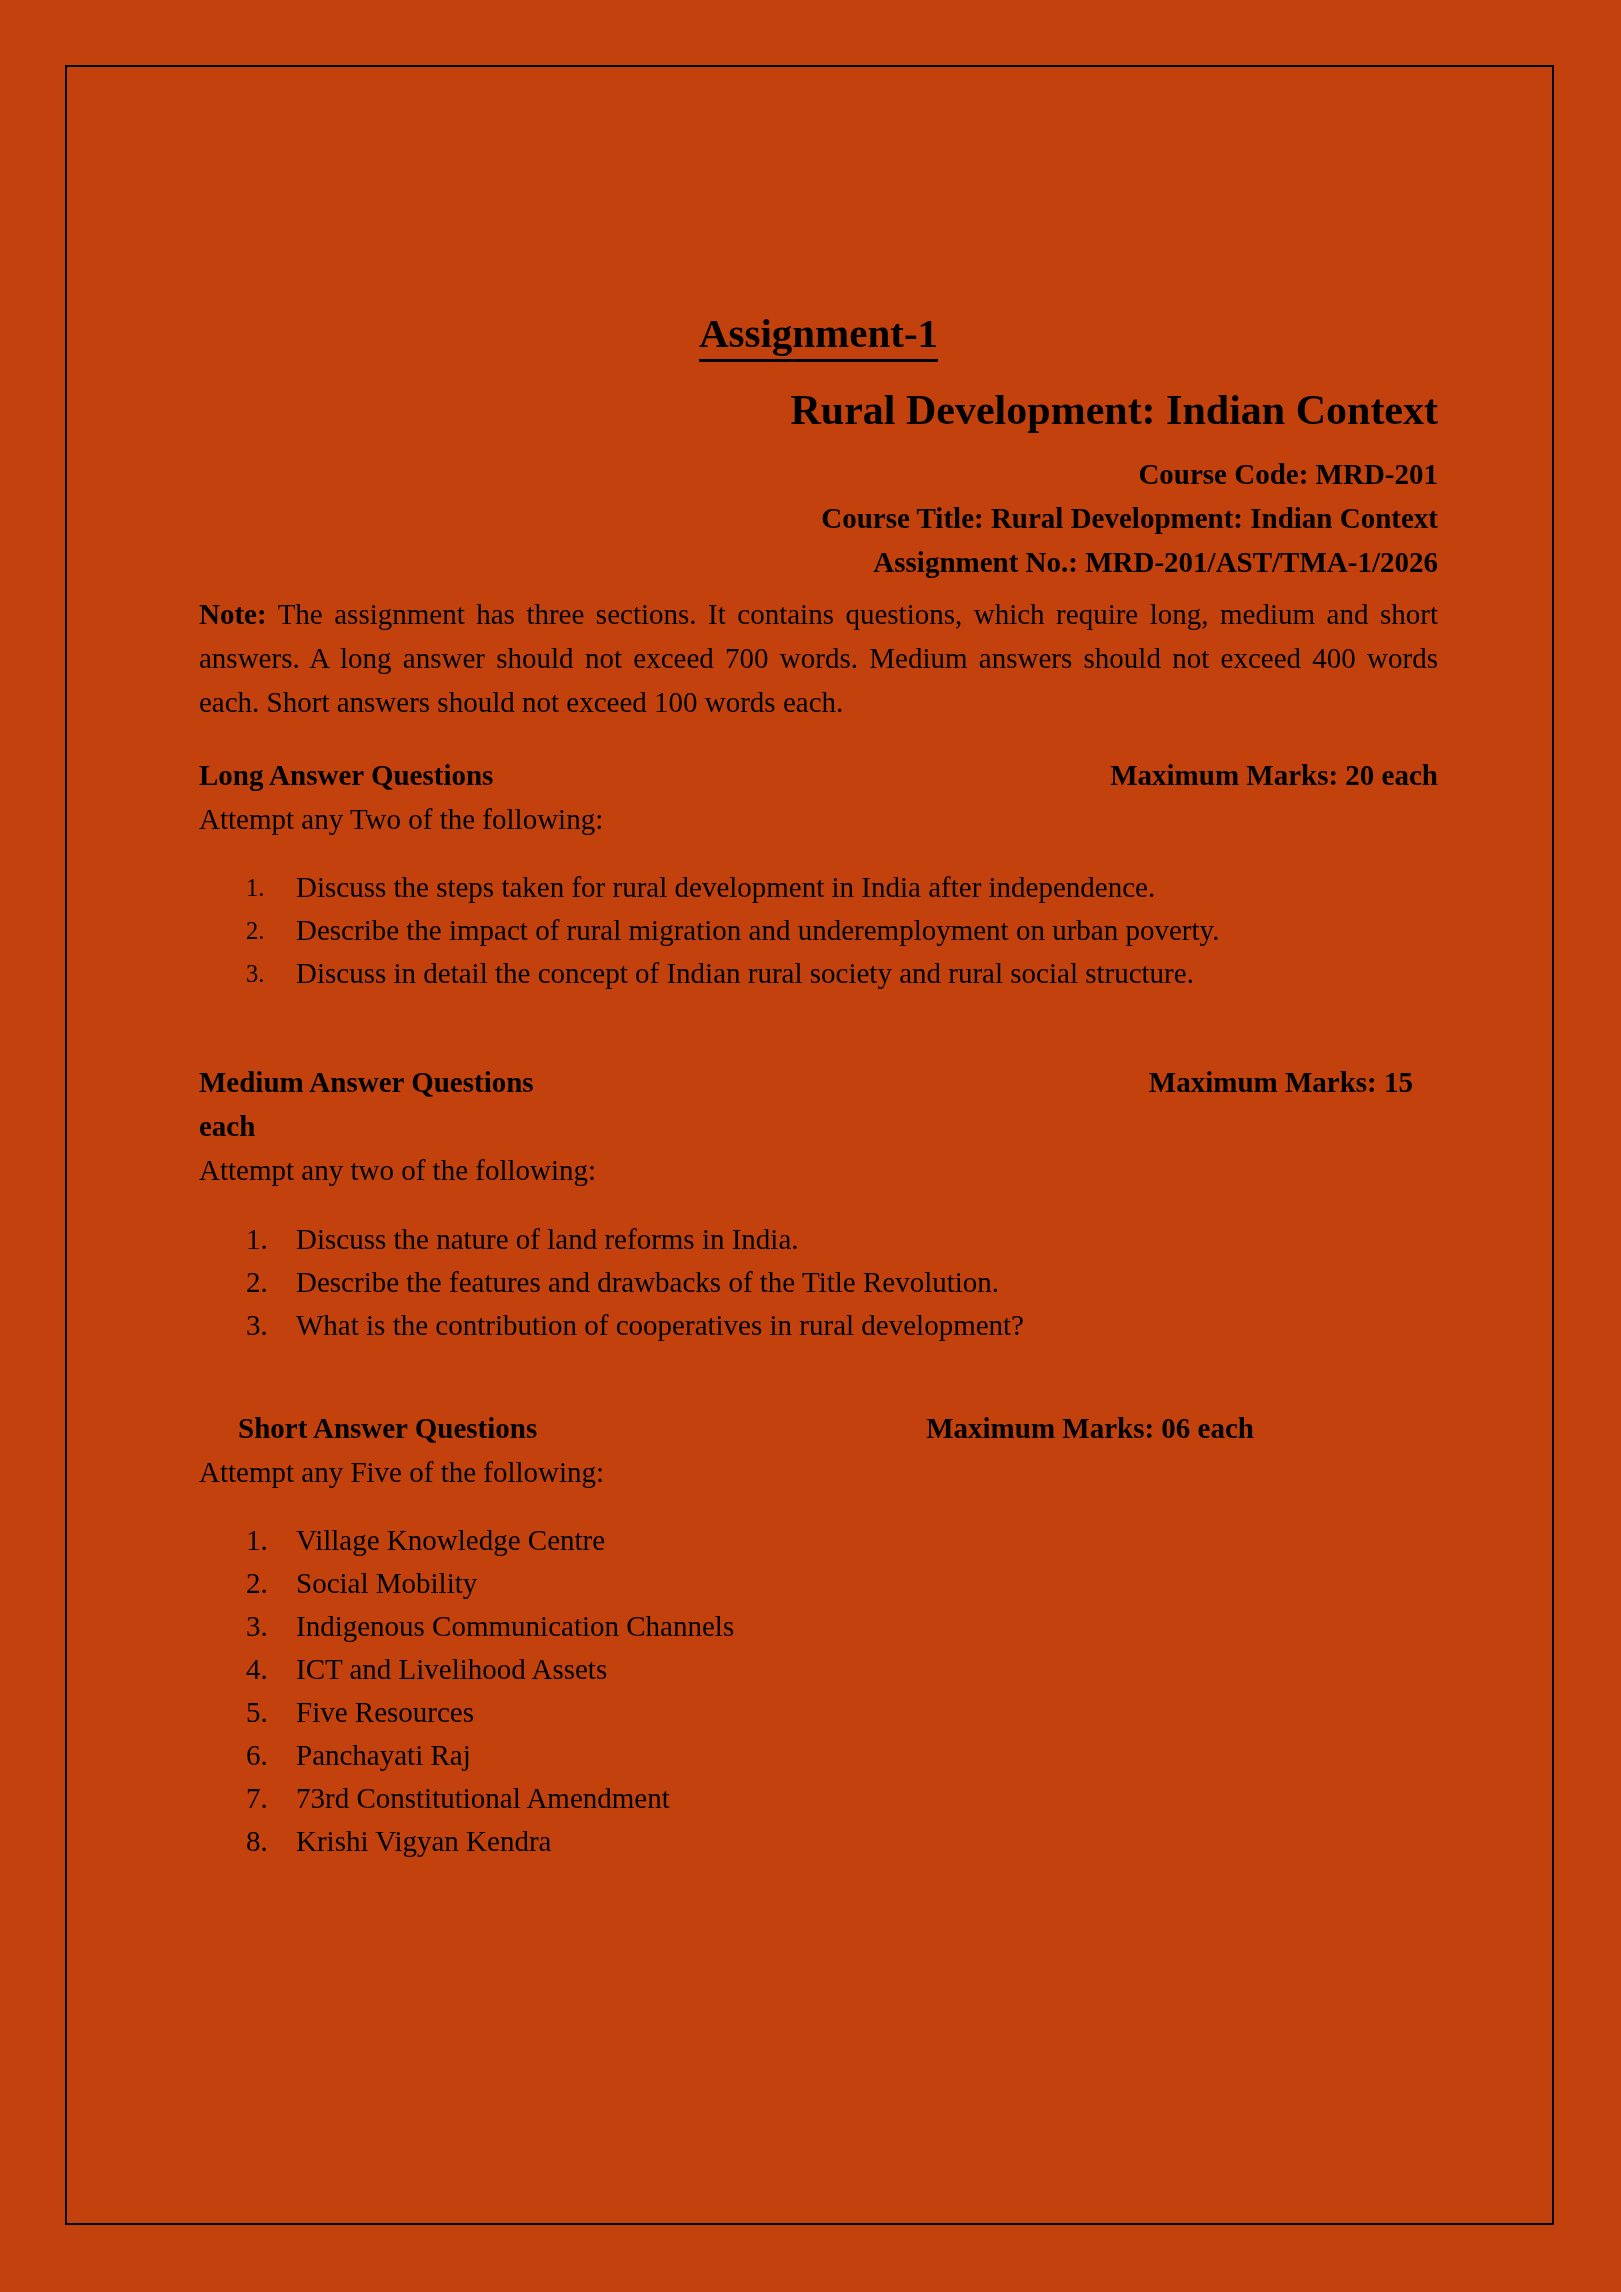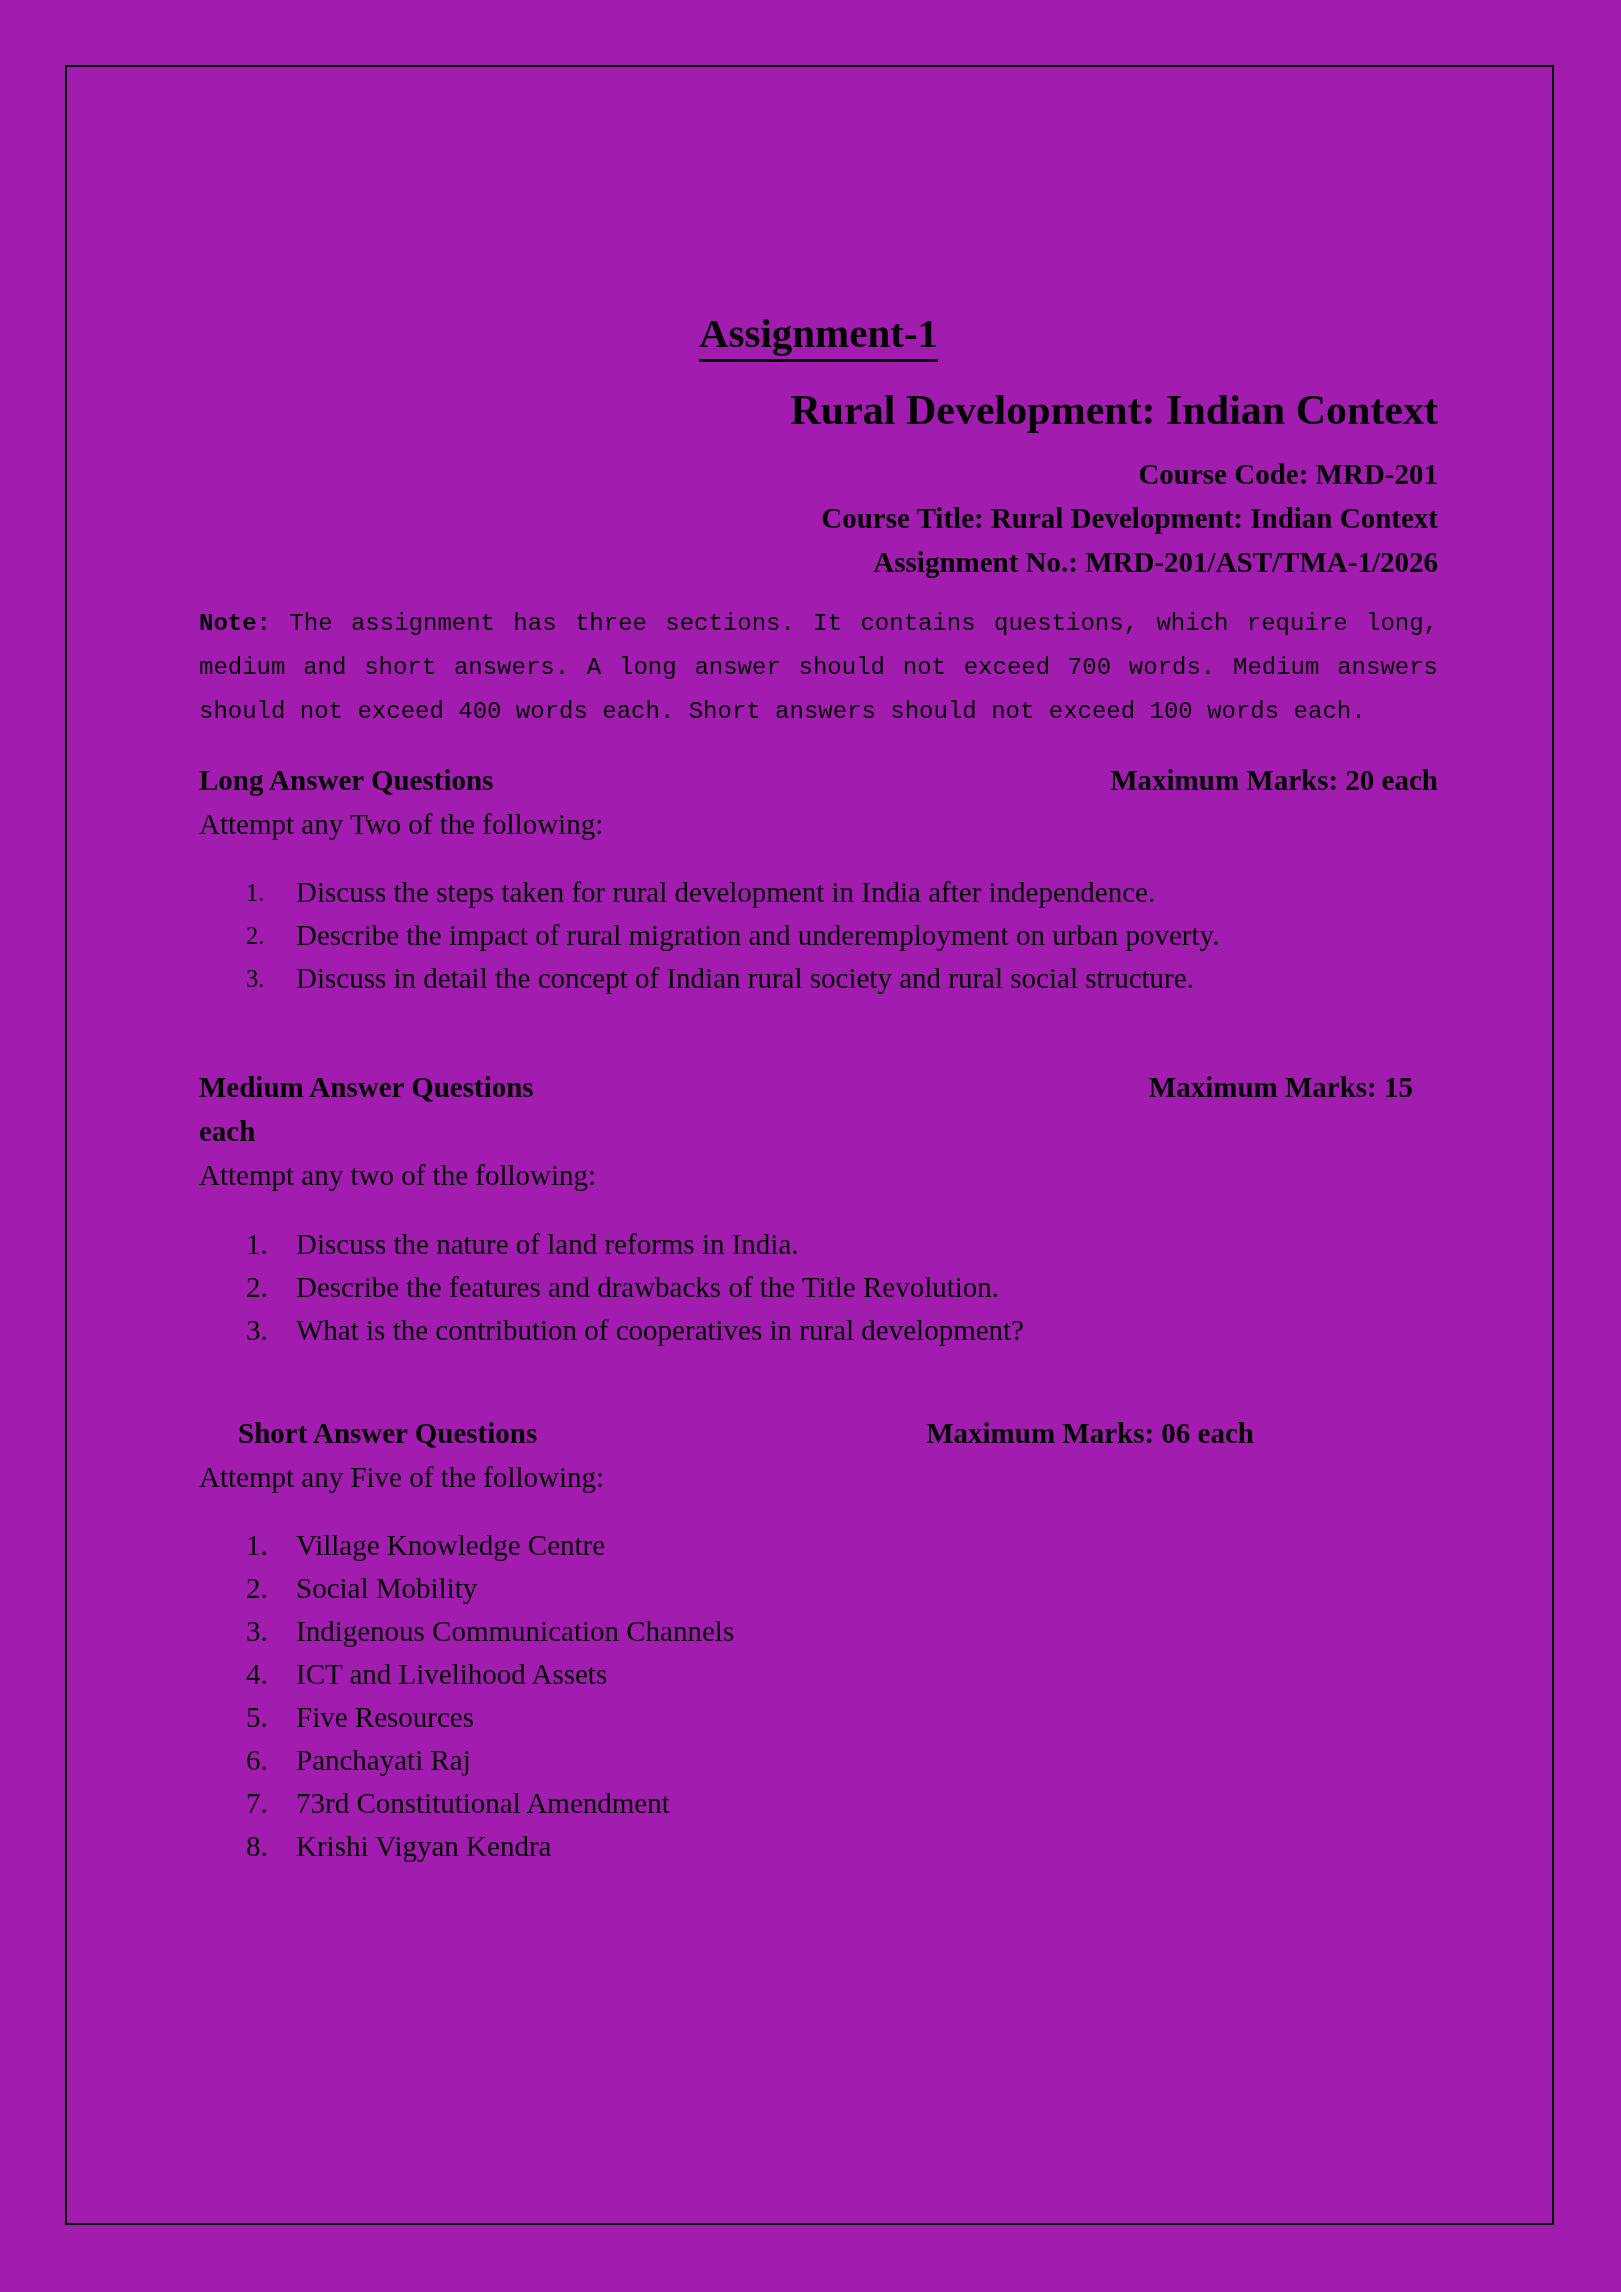--- a/index.html
+++ b/index.html
@@ -4,21 +4,21 @@
 <style>
   html, body {
     margin: 0;
     padding: 0;
     background: #ffffff;
   }
   .page {
     position: relative;
     width: 1621px;
     height: 2293px;
-    background: #a21caf;
+    background: #c2410c;
     font-family: "Liberation Serif", "DejaVu Serif", serif;
     color: #000000;
     overflow: hidden;
   }
   .page-border {
     position: absolute;
     left: 65px;
     top: 65px;
     width: 1489px;
     height: 2160px;
@@ -51,25 +51,24 @@
     font-weight: bold;
   }
   .course-info {
     margin-top: 15.7px;
     text-align: right;
     font-weight: bold;
     font-size: 29px;
     line-height: 44px;
   }
   .note-para {
-    margin-top: 18px;
-    font-size: 24px;
+    margin-top: 8px;
+    font-size: 29px;
     line-height: 44px;
     text-align: justify;
-    font-family: Liberation Mono, monospace;
   }
   .note-para .note-label { font-weight: bold; }
   .section-head {
     display: flex;
     font-size: 29px;
     line-height: 44px;
     font-weight: bold;
   }
   .section-head .marks { margin-left: auto; }
   .sec-long   { margin-top: 19.6px; }

